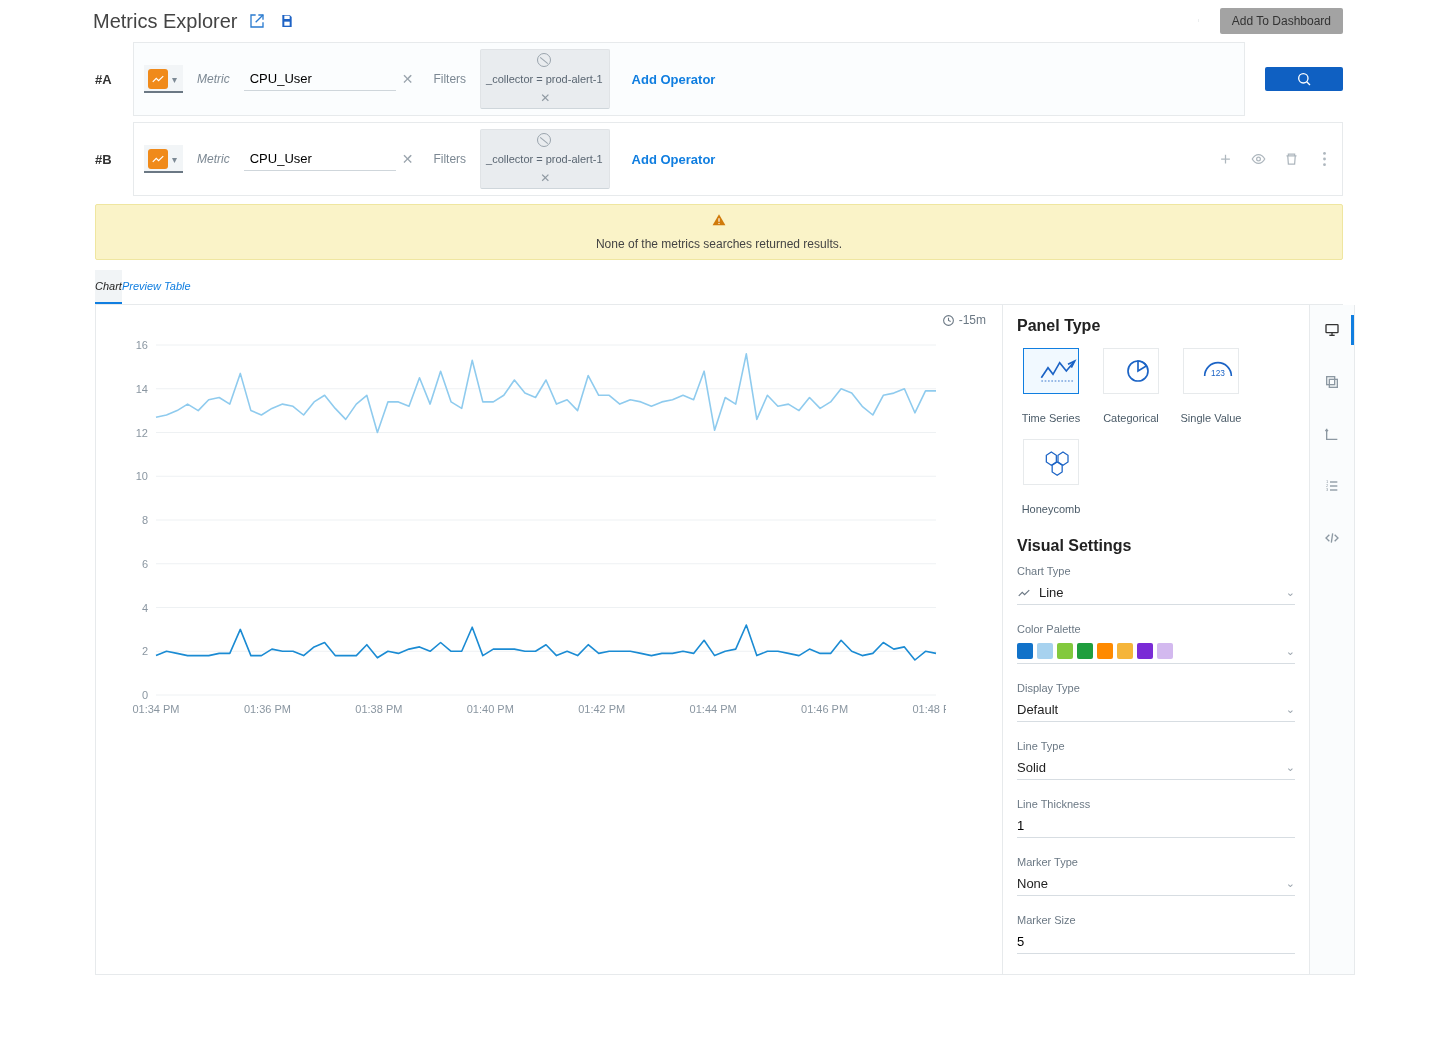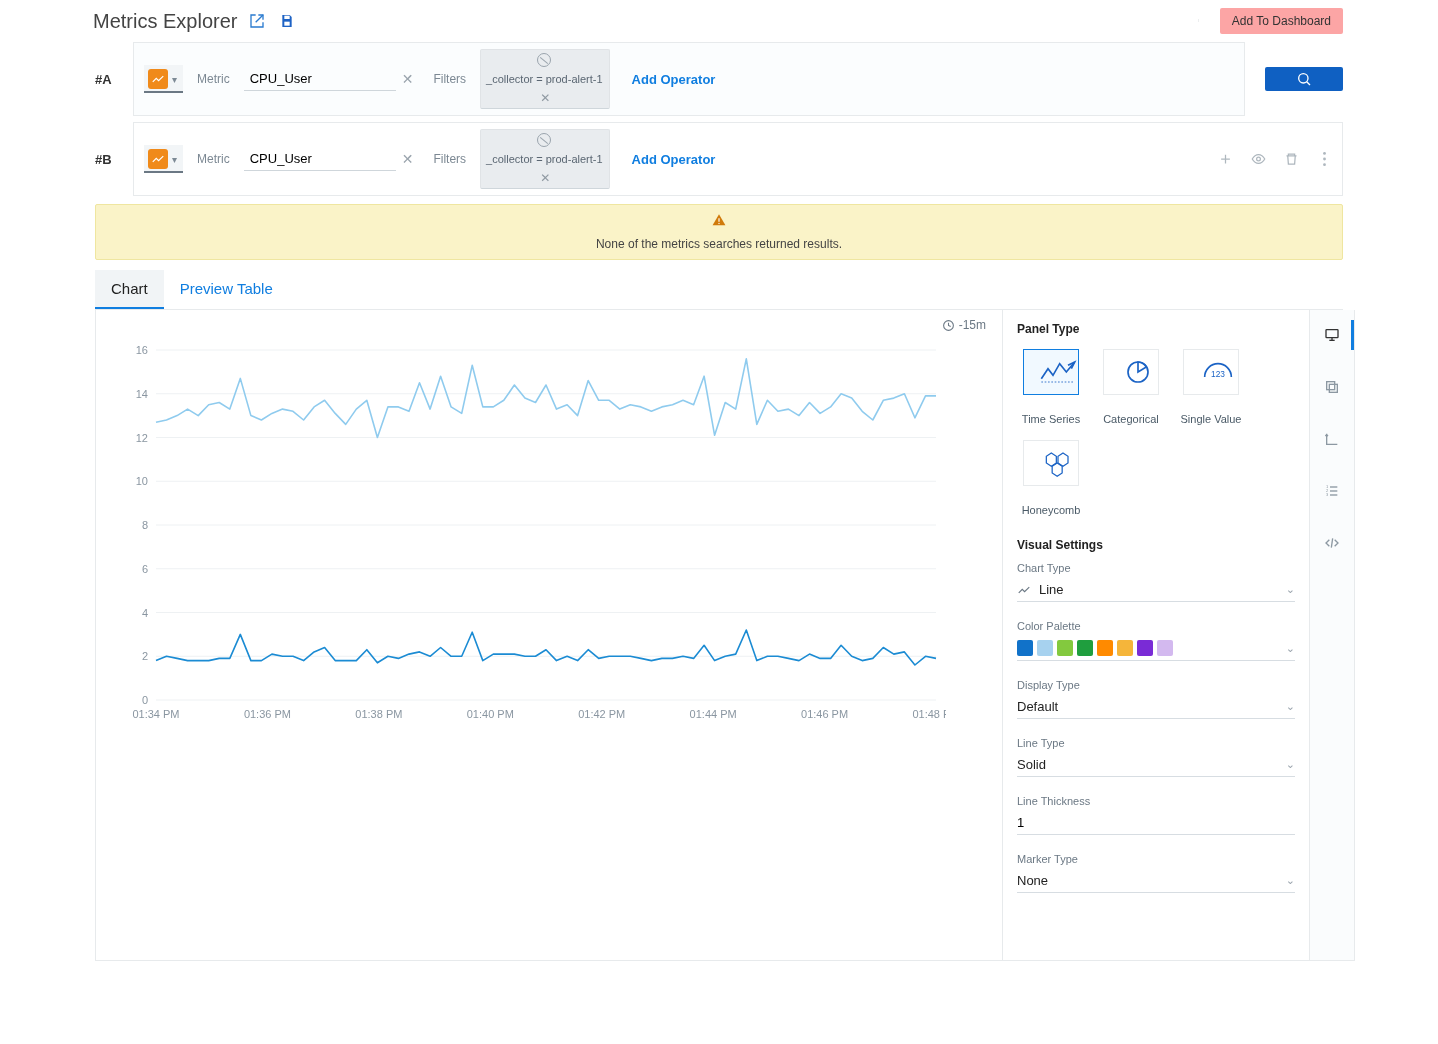--- a/index.html
+++ b/index.html
@@ -19,61 +19,61 @@
   }
   html,body{margin:0;padding:0;background:#fff;font-family:Arial,Helvetica,sans-serif;color:var(--text);}
   .page{width:1272px;min-height:920px;margin:0 auto;background:#fff;position:relative;}
   
   .hdr{display:flex;align-items:center;padding:8px 12px 8px 10px;}
   .hdr-title{font-size:20px;color:#444;margin-right:10px;}
   .ico{display:inline-flex;align-items:center;justify-content:center;width:20px;height:20px;color:#2a7bd0;}
   .hdr .ico{margin-right:10px;}
   .spacer{flex:1 1 auto;}
   .kebab{color:#98a2ab;margin-right:12px;display:inline-flex;width:16px;height:24px;align-items:center;justify-content:center;}
-  .btn-gray{background:#fca5a5;border:none;border-radius:2px;padding:6px 12px;font-size:12px;color:#333;}
+  .btn-gray{background:#a3a3a3;border:none;border-radius:2px;padding:6px 12px;font-size:12px;color:#333;}
 
   
   .qwrap{padding:0 12px;}
   .qrow{display:flex;align-items:center;gap:10px;margin-bottom:6px;}
   .qlabel{width:28px;font-size:13px;font-weight:600;color:#333;}
   .qcard{flex:1 1 auto;border:1px solid var(--panel-border);background:#fff;display:flex;align-items:center;padding:6px 10px;gap:14px;position:relative;}
   .qrow.a .qcard{background:#fbfdfe;}
   .type-btn{display:flex;align-items:center;gap:2px;background:#f2f5f7;border-bottom:2px solid var(--muted);padding:4px 6px 2px 4px;}
   .type-sq{width:20px;height:20px;background:var(--orange);border-radius:3px;display:flex;align-items:center;justify-content:center;color:#fff;}
   .caret{color:#7d8a95;font-size:10px;margin-left:2px;}
-  .mlabel{font-size:12px;color:var(--muted2);}
+  .mlabel{font-size:12px;color:var(--muted2);font-style:italic;}
   .minput{border:none;border-bottom:1px solid #cfd6db;background:transparent;padding:4px 6px;font-size:13px;width:140px;}
   .clrx{color:#9aa4ad;font-size:14px;margin-left:-8px;}
   .flabel{font-size:12px;color:var(--muted2);margin-left:6px;}
   .chip{display:inline-flex;align-items:center;gap:6px;background:var(--chip);border:1px solid #e0e3e6;border-radius:2px;padding:3px 6px 3px 5px;font-size:11px;color:#5a6672;border-bottom:1px solid #cfd6db;flex-direction:column;}
   .chip .slash{width:12px;height:12px;border:1px solid #9aa4ad;border-radius:50%;position:relative;}
   .chip .slash:after{content:"";position:absolute;left:1px;right:1px;top:50%;height:1px;background:#9aa4ad;transform:rotate(40deg);}
   .chip .x{color:#8f99a2;font-size:12px;margin-left:2px;}
   .addop{color:var(--blue);font-size:13px;font-weight:600;margin-left:8px;}
   .row-icons{position:absolute;right:10px;top:50%;transform:translateY(-50%);display:flex;gap:18px;color:#aeb7be;}
   .row-icons svg{width:15px;height:15px;display:block;}
   .search-btn{background:var(--blue-dark);border:none;border-radius:2px;width:78px;height:24px;display:flex;align-items:center;justify-content:center;color:#fff;margin-left:10px;}
 
   
   .banner{margin:8px 12px 0 12px;background:var(--yellow);border:1px solid #efe6a0;padding:8px 12px;display:flex;align-items:center;gap:10px;font-size:12px;color:#444;border-radius:2px;flex-direction:column;}
   .warn{color:#d07a0b;}
 
   
   .tabs{display:flex;border-bottom:1px solid var(--panel-border);margin:10px 12px 0 12px;}
-  .tab{padding:10px 16px;font-size:15px;color:var(--blue);cursor:pointer;}
+  .tab{padding:10px 0;font-size:11px;color:var(--blue);cursor:pointer;font-style:italic;}
   .tab.active{background:#f1f4f6;color:#222;border-bottom:2px solid var(--blue);}
 
   
   .main{display:flex;margin:0 0 0 12px;border:1px solid var(--panel-border);border-top:none;}
   .chart-area{flex:1 1 auto;position:relative;min-height:650px;}
   .time-badge{position:absolute;right:16px;top:8px;display:flex;align-items:center;gap:4px;color:#6b7884;font-size:12px;}
   .chart-svg{position:absolute;left:20px;top:30px;}
 
   .side{width:278px;border-left:1px solid var(--panel-border);padding:12px 14px 20px 14px;font-size:13px;color:#222;overflow:auto;max-height:670px;}
-  .side h3{font-size:12px;margin:0 0 10px 0;font-weight:700;}
+  .side h3{font-size:16px;margin:0 0 10px 0;font-weight:700;}
   .ptype-grid{display:flex;flex-wrap:wrap;gap:12px;}
   .pt{width:68px;text-align:center;}
   .pt .box{width:54px;height:44px;border:1px solid var(--panel-border);display:flex;align-items:center;justify-content:flex-end;margin:3px auto;}
   .pt.sel .box{border:1px solid var(--blue);background:#f1f9ff;}
   .pt .cap{font-size:11px;color:#4a5a67;margin-top:18px;white-space:nowrap;}
   .sect{margin-top:18px;}
   .slabel{font-size:11px;color:var(--muted);margin-bottom:4px;}
   .sel-line{display:flex;align-items:center;gap:8px;border-bottom:1px solid #d7dde2;padding:4px 0;font-size:13px;position:relative;}
   .sel-caret{margin-left:auto;color:#9aa4ad;font-size:11px;}
   .swatches{display:flex;gap:4px;align-items:center;border-bottom:1px solid #d7dde2;padding:4px 0;}
@@ -355,20 +355,24 @@
       </div>
 
       <div class="sect">
         <div class="slabel">Marker Type</div>
         <div class="sel-line">
           <span>None</span>
           <span class="sel-caret">⌄</span>
         </div>
       </div>
 
+      <div class="sect">
+        <div class="slabel">Marker Size</div>
+        <input class="inp" value="5" style="">
+      </div>
     </div>
 
     <div class="rail">
       <div class="ritem active">
         <svg viewBox="0 0 24 24" width="16" height="16" stroke="currentColor" stroke-width="2" fill="none">
             <rect x="3" y="4" width="18" height="12" rx="1"></rect>
             <line x1="8" y1="20" x2="16" y2="20"></line>
             <line x1="12" y1="16" x2="12" y2="20"></line>
           </svg>
       </div>

